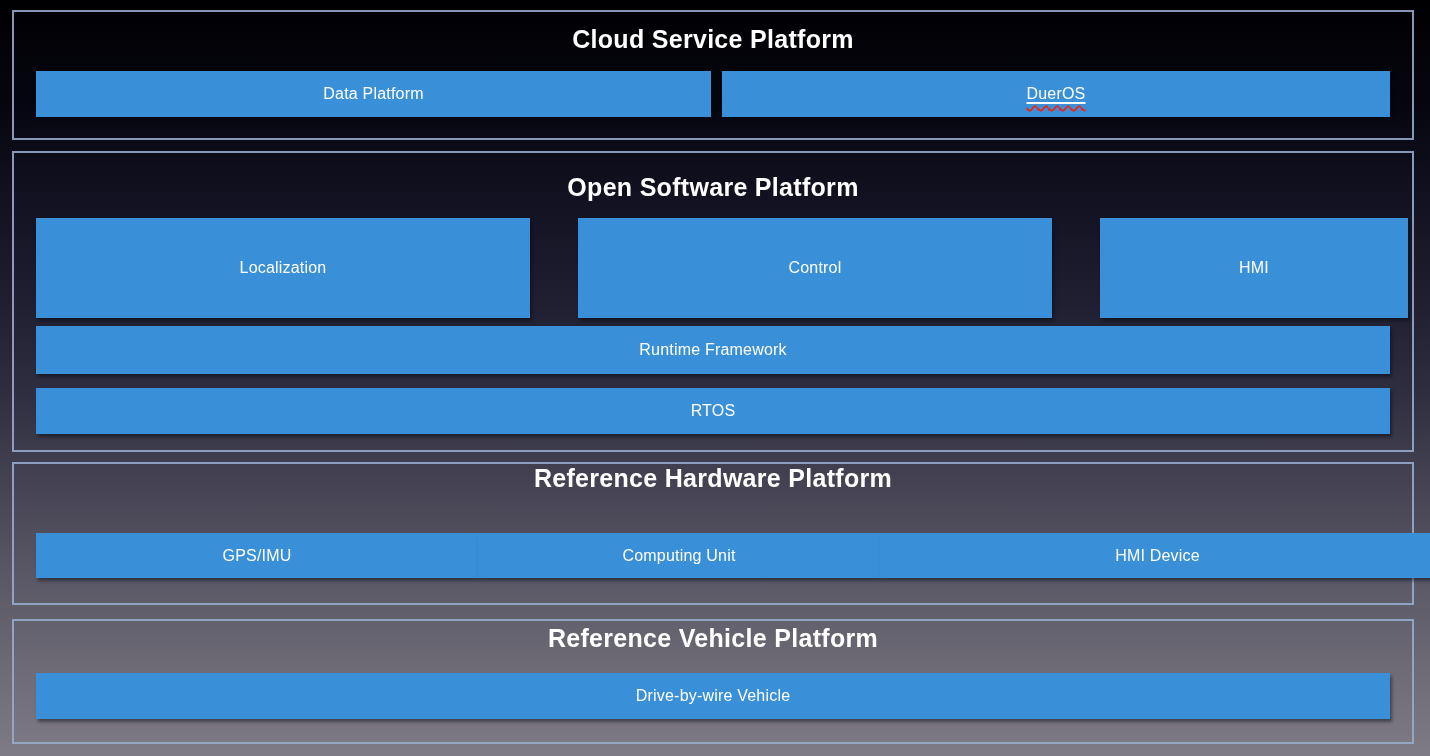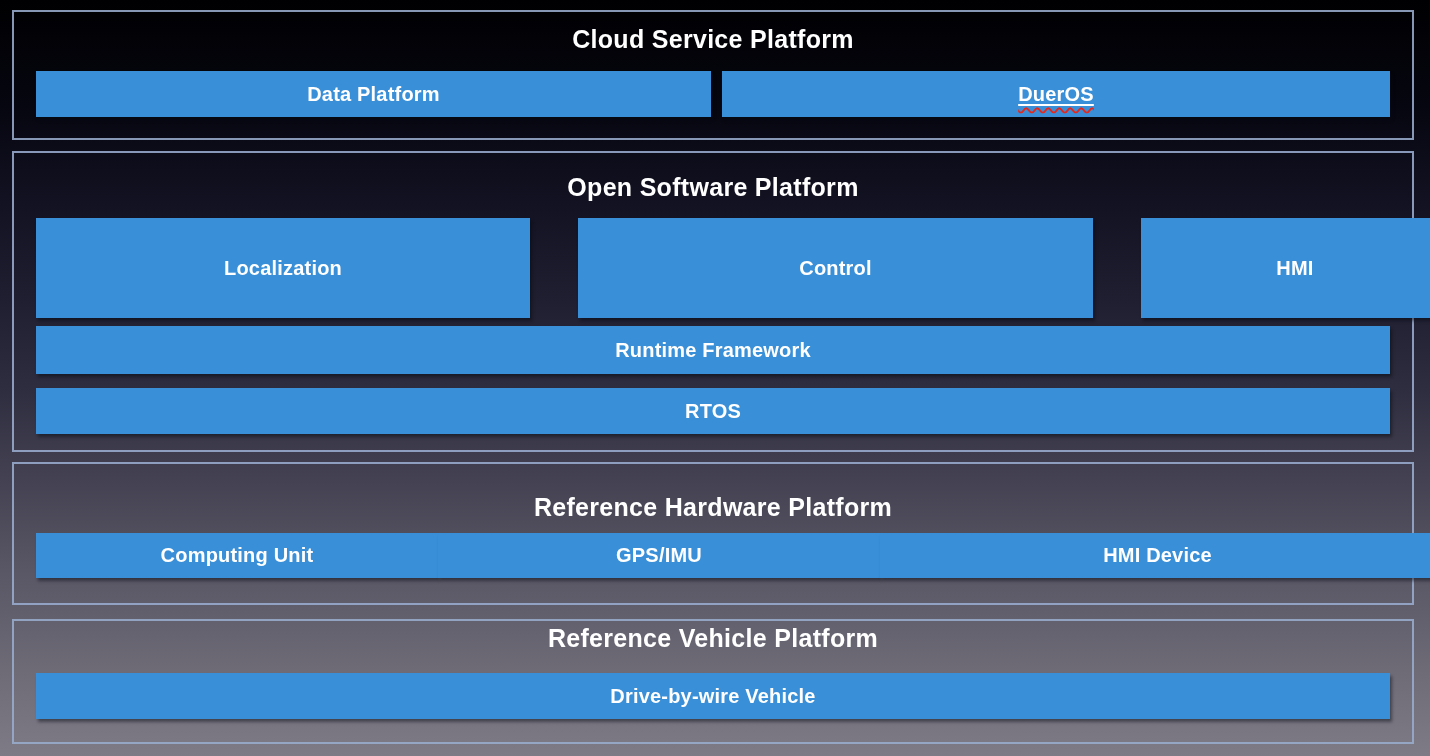--- a/index.html
+++ b/index.html
@@ -17,36 +17,36 @@
   .layer-title {
     margin:0; text-align:center; color:#ffffff;
     font-size:25px; font-weight:bold; letter-spacing:0.3px;
   }
   .s1 { top:10px;  height:130px; }
   .s2 { top:151px; height:301px; }
   .s3 { top:462px; height:143px; }
   .s4 { top:619px; height:125px; }
   .s1 .layer-title { margin-top:13px; }
   .s2 .layer-title { margin-top:20px; }
-  .s3 .layer-title { margin-top:29px; }
+  .s3 .layer-title { margin-top:0; }
   .s4 .layer-title { margin-top:3px; }
   .row {
     position:absolute; left:22px; right:22px;
     display:flex; justify-content:space-between;
   }
   .s1 .row  { top:59px;  height:46px; }
   .s2 .rowA { top:65px;  height:100px;gap:48px; }
   .s2 .rowB { top:173px; height:48px; }
   .s2 .rowC { top:235px; height:46px;text-align:right; }
   .s3 .row  { top:69px;  height:45px; }
   .s4 .row  { top:52px;  height:46px; }
   .box {
     background:#3a90d8; color:#ffffff;
     display:flex; align-items:center; justify-content:center;
-    font-size:20px; font-weight:bold; letter-spacing:0.2px;
+    font-size:16px; font-weight:normal; letter-spacing:0.2px;
     box-shadow:2px 3px 3px rgba(5,8,18,0.45);
     box-sizing:border-box; flex:0 0 auto;
   }
   .box.full { flex:1 1 auto; }
   
   .squiggle-outer {
     text-decoration-line:underline;
     text-decoration-style:wavy;
     text-decoration-color:#e5281c;
     text-decoration-thickness:2px;
@@ -72,36 +72,36 @@
       <div class="box" style="width:668px">
         <span class="squiggle-outer"><span class="u-white">DuerOS</span></span>
       </div>
     </div>
   </section>
 
   <section class="layer s2">
     <h2 class="layer-title">Open Software Platform</h2>
     <div class="row rowA">
       <div class="box" style="width:494px">Localization</div>
-      <div class="box" style="width:515px">Control</div>
+      <div class="box" style="width:474px">Control</div>
       <div class="box" style="width:308px">HMI</div>
     </div>
     <div class="row rowB">
       <div class="box full">Runtime Framework</div>
     </div>
     <div class="row rowC">
       <div class="box full">RTOS</div>
     </div>
   </section>
 
   <section class="layer s3">
     <h2 class="layer-title">Reference Hardware Platform</h2>
     <div class="row">
+      <div class="box" style="width:442px">GPS/IMU</div>
       <div class="box" style="width:402px">Computing Unit</div>
-      <div class="box" style="width:442px">GPS/IMU</div>
       <div class="box" style="width:555px">HMI Device</div>
     </div>
   </section>
 
   <section class="layer s4">
     <h2 class="layer-title">Reference Vehicle Platform</h2>
     <div class="row">
       <div class="box full">Drive-by-wire Vehicle</div>
     </div>
   </section>

